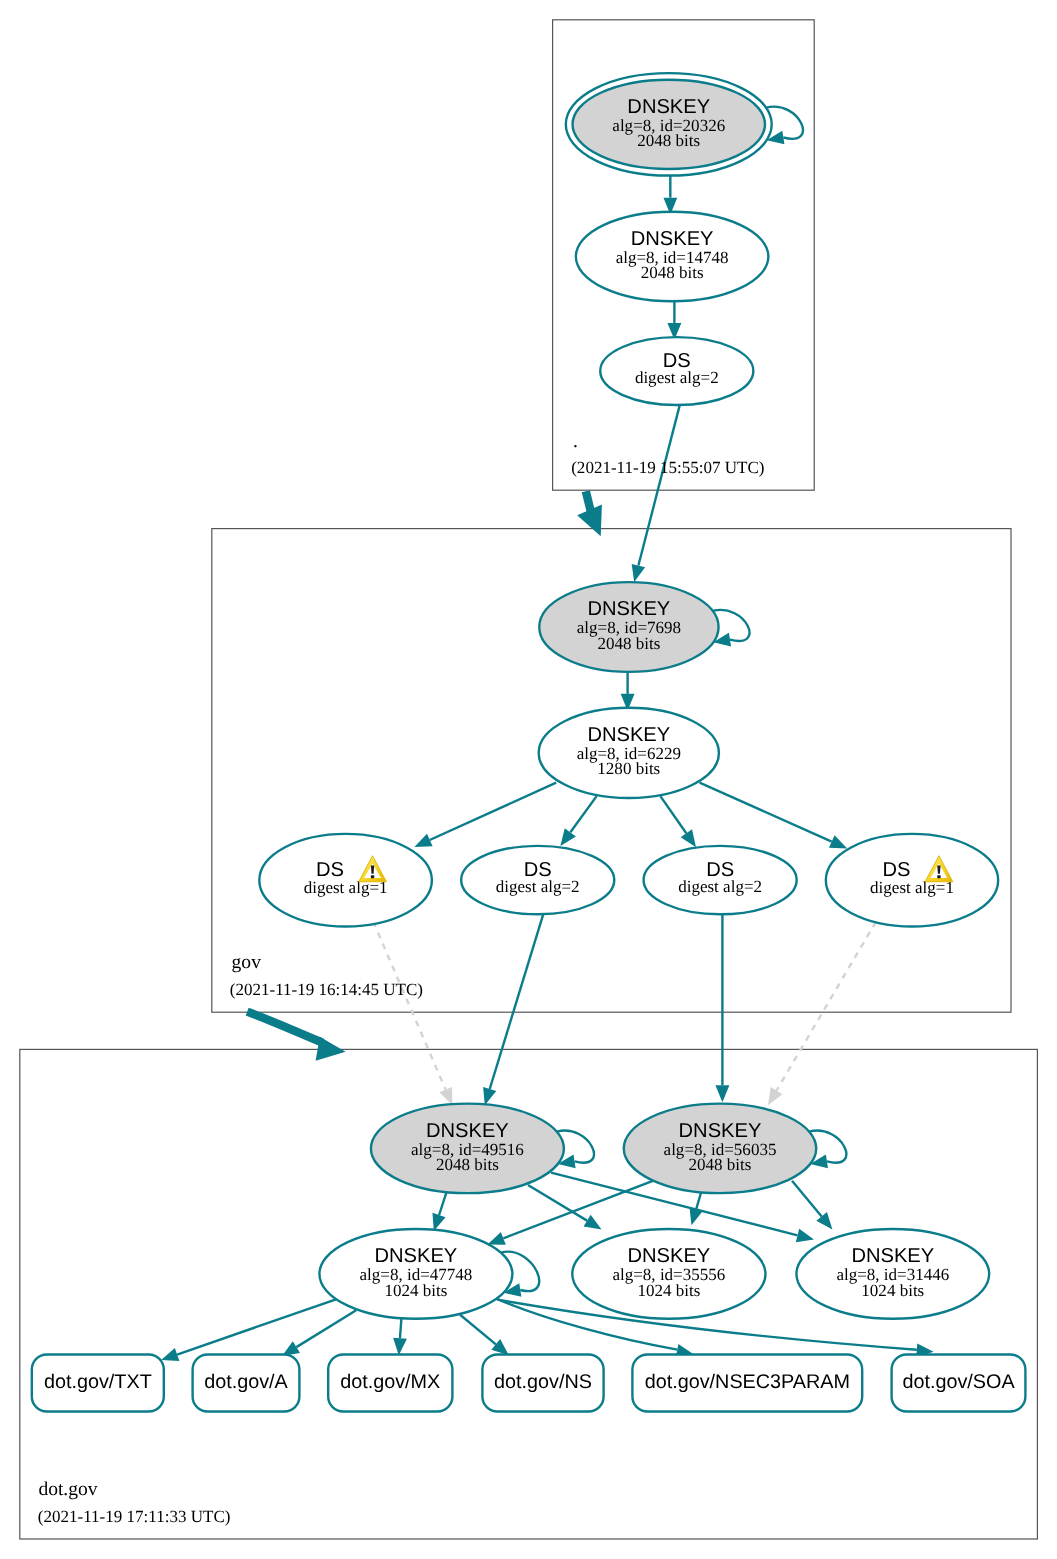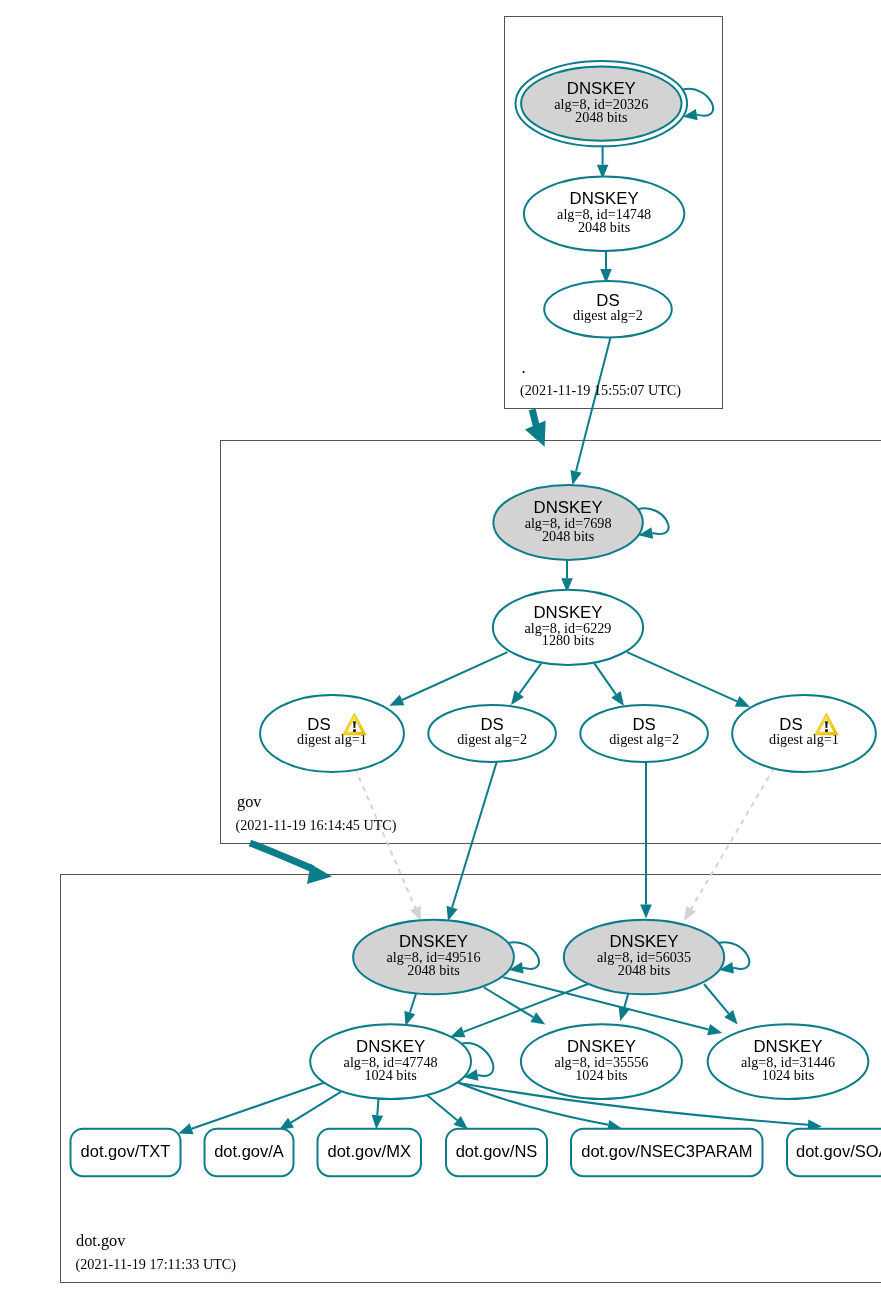--- a/index.html
+++ b/index.html
@@ -1,18 +1,18 @@
 <!DOCTYPE html>
 <html><head>
 <meta charset="utf-8">
 <title>DNSSEC Authentication Chain</title>
 <style>
   html,body{margin:0;padding:0;background:#ffffff;}
   body{width:881px;height:1299px;overflow:hidden;font-family:"Liberation Serif",serif;}
-  #canvas{position:relative;width:819px;height:1299px;background:#fff;margin-left:44px;}
+  #canvas{position:relative;width:819px;height:1299px;background:#fff;}
   svg#diagram{display:block;shape-rendering:geometricPrecision;}
   .zone-box{fill:none;stroke:#555555;stroke-width:1;}
   .node-ell{stroke:#0a7c8a;stroke-width:2;}
   .fill-grey{fill:#d3d3d3;}
   .fill-white{fill:#ffffff;}
   .edge{fill:none;stroke:#0a7c8a;stroke-width:2;stroke-linecap:butt;}
   .edge-thick{fill:none;stroke:#0a7c8a;stroke-width:7;stroke-linecap:butt;}
   .edge-dash{fill:none;stroke:#d3d3d3;stroke-width:2;stroke-dasharray:5,5;}
   .arrowhead{fill:#0a7c8a;stroke:none;}
   .arrowhead-grey{fill:#d3d3d3;stroke:none;}

